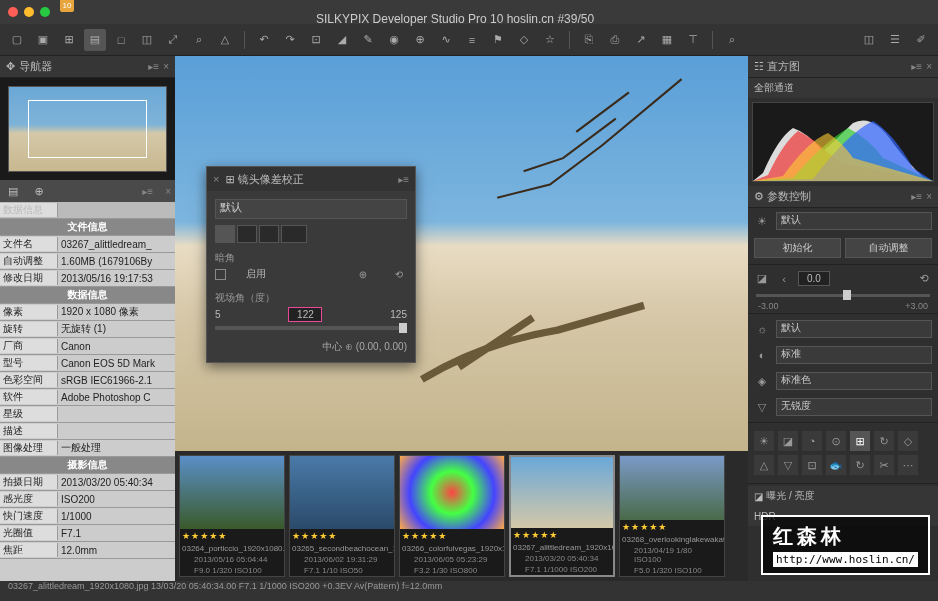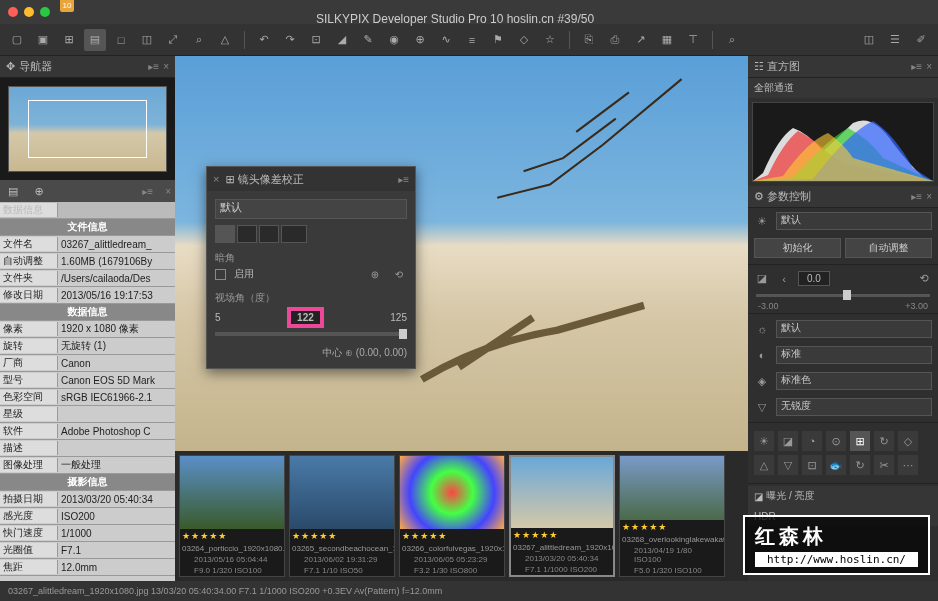--- a/index.html
+++ b/index.html
@@ -38,24 +38,24 @@
 .floating-panel { position:absolute; left:206px; top:166px; width:210px; background:#3a3a3a; border:1px solid #555; z-index:10; box-shadow:0 4px 12px rgba(0,0,0,0.5); }
 .fp-header { height:24px; background:#333; display:flex; align-items:center; padding:0 6px; font-size:11px; }
 .fp-close { cursor:pointer; margin-right:6px; color:#888; }
 .fp-body { padding:8px; }
 .fp-select { width:100%; height:20px; background:#444; border:1px solid #555; color:#ccc; font-size:11px; padding:0 4px; margin-bottom:6px; }
 .fp-modes { display:flex; gap:2px; margin-bottom:8px; }
 .fp-mode { width:20px; height:18px; background:#2a2a2a; border:1px solid #555; cursor:pointer; }
 .fp-mode.active { background:#555; }
 .fp-section { margin-bottom:10px; font-size:10px; }
 .fp-label { margin-bottom:2px; color:#999; }
-.fp-check { display:flex; align-items:center; gap:8px; }
+.fp-check { display:flex; align-items:center; gap:20px; }
 .fp-checkbox { width:11px; height:11px; border:1px solid #888; }
 .fp-slider-row { display:flex; align-items:center; gap:6px; margin-bottom:4px; }
-.fp-slider-val { background:#222; padding:1px 6px; min-width:34px; border:4px solid #ec4899;font-weight:bold; }
+.fp-slider-val { background:#222; padding:1px 6px; min-width:34px; text-align:center; border:1px solid #ec4899; }
 .fp-slider { flex:1; height:4px; background:#555; position:relative; }
 .fp-slider-thumb { position:absolute; width:8px; height:10px; background:#ccc; top:-3px; }
 .fp-center { text-align:right; color:#aaa; font-size:10px; }
 .thumbs { height:130px; background:#2a2a2a; display:flex; gap:4px; padding:4px; overflow-x:auto; }
 .thumb { width:106px; flex-shrink:0; background:#1a1a1a; border:1px solid #444; display:flex; flex-direction:column; cursor:pointer; }
 .thumb.selected { border:2px solid #888; }
 .thumb-img { flex:1; background:#456; }
 .thumb-stars { display:flex; gap:1px; padding:2px; font-size:9px; }
 .star { color:#555; } .star.on { color:#fc3; }
 .thumb-name { font-size:8px; padding:1px 2px; color:#999; overflow:hidden; white-space:nowrap; }
@@ -70,24 +70,24 @@
 .btn-row { display:flex; gap:4px; padding:4px 6px; }
 .btn { flex:1; height:20px; background:#444; border:1px solid #555; color:#ccc; font-size:10px; cursor:pointer; display:flex; align-items:center; justify-content:center; }
 .slider-row { display:flex; align-items:center; padding:4px 8px; gap:6px; }
 .slider-track { flex:1; height:3px; background:#555; position:relative; }
 .slider-thumb { position:absolute; width:8px; height:10px; background:#ccc; top:-4px; left:50%; }
 .slider-labels { display:flex; justify-content:space-between; padding:0 10px; font-size:9px; color:#888; }
 .val-box { background:#222; padding:1px 8px; border:1px solid #555; font-size:10px; }
 .tool-grid { display:flex; flex-wrap:wrap; gap:4px; padding:6px; }
 .tool-btn { width:20px; height:20px; background:#3a3a3a; cursor:pointer; display:flex; align-items:center; justify-content:center; color:#999; }
 .tool-btn.active { background:#555; color:#fff; }
-.statusbar { height:20px; background:#333; display:flex; align-items:center; padding:0 8px; font-size:9px; color:#999; }
+.statusbar { height:20px; background:#333; display:flex; align-items:flex-start; padding:0 8px; font-size:9px; color:#999; }
 .watermark { position:absolute; right:8px; bottom:26px; background:rgba(0,0,0,0.7); border:2px solid #fff; padding:6px 10px; z-index:20; }
 .wm-text { font-size:20px; font-weight:bold; color:#fff; letter-spacing:4px; }
-.wm-url { background:#fff; color:#000; padding:1px 12px; font-size:11px; font-family:monospace; margin-top:2px; }
+.wm-url { background:#fff; color:#000; padding:1px 3px; font-size:11px; font-family:monospace; margin-top:2px; }
 .divider { height:1px; background:#222; margin:2px 0; }
 </style>
 </head>
 <body>
 
 <div class="titlebar">
   <div class="traffic">
     <div class="dot red"></div>
     <div class="dot yellow"></div>
     <div class="dot green"></div>
@@ -164,24 +164,20 @@
         <div class="info-row header">文件信息</div>
         <div class="info-row">
           <div class="info-label">文件名</div>
           <div class="info-val">03267_alittledream_</div>
         </div>
         <div class="info-row">
           <div class="info-label">自动调整</div>
           <div class="info-val">1.60MB (1679106By</div>
         </div>
         <div class="info-row">
-          <div class="info-label">文件夹</div>
-          <div class="info-val">/Users/cailaoda/Des</div>
-        </div>
-        <div class="info-row">
           <div class="info-label">修改日期</div>
           <div class="info-val">2013/05/16 19:17:53</div>
         </div>
         <div class="info-row header">数据信息</div>
         <div class="info-row">
           <div class="info-label">像素</div>
           <div class="info-val">1920 x 1080 像素</div>
         </div>
         <div class="info-row">
           <div class="info-label">旋转</div>
@@ -193,26 +189,26 @@
         </div>
         <div class="info-row">
           <div class="info-label">型号</div>
           <div class="info-val">Canon EOS 5D Mark</div>
         </div>
         <div class="info-row">
           <div class="info-label">色彩空间</div>
           <div class="info-val">sRGB IEC61966-2.1</div>
         </div>
         <div class="info-row">
+          <div class="info-label">软件</div>
+          <div class="info-val">Adobe Photoshop C</div>
+        </div>
+        <div class="info-row">
           <div class="info-label">星级</div>
           <div class="info-val"></div>
-        </div>
-        <div class="info-row">
-          <div class="info-label">软件</div>
-          <div class="info-val">Adobe Photoshop C</div>
         </div>
         <div class="info-row">
           <div class="info-label">描述</div>
           <div class="info-val"></div>
         </div>
         <div class="info-row">
           <div class="info-label">图像处理</div>
           <div class="info-val">一般处理</div>
         </div>
         <div class="info-row header">摄影信息</div>

